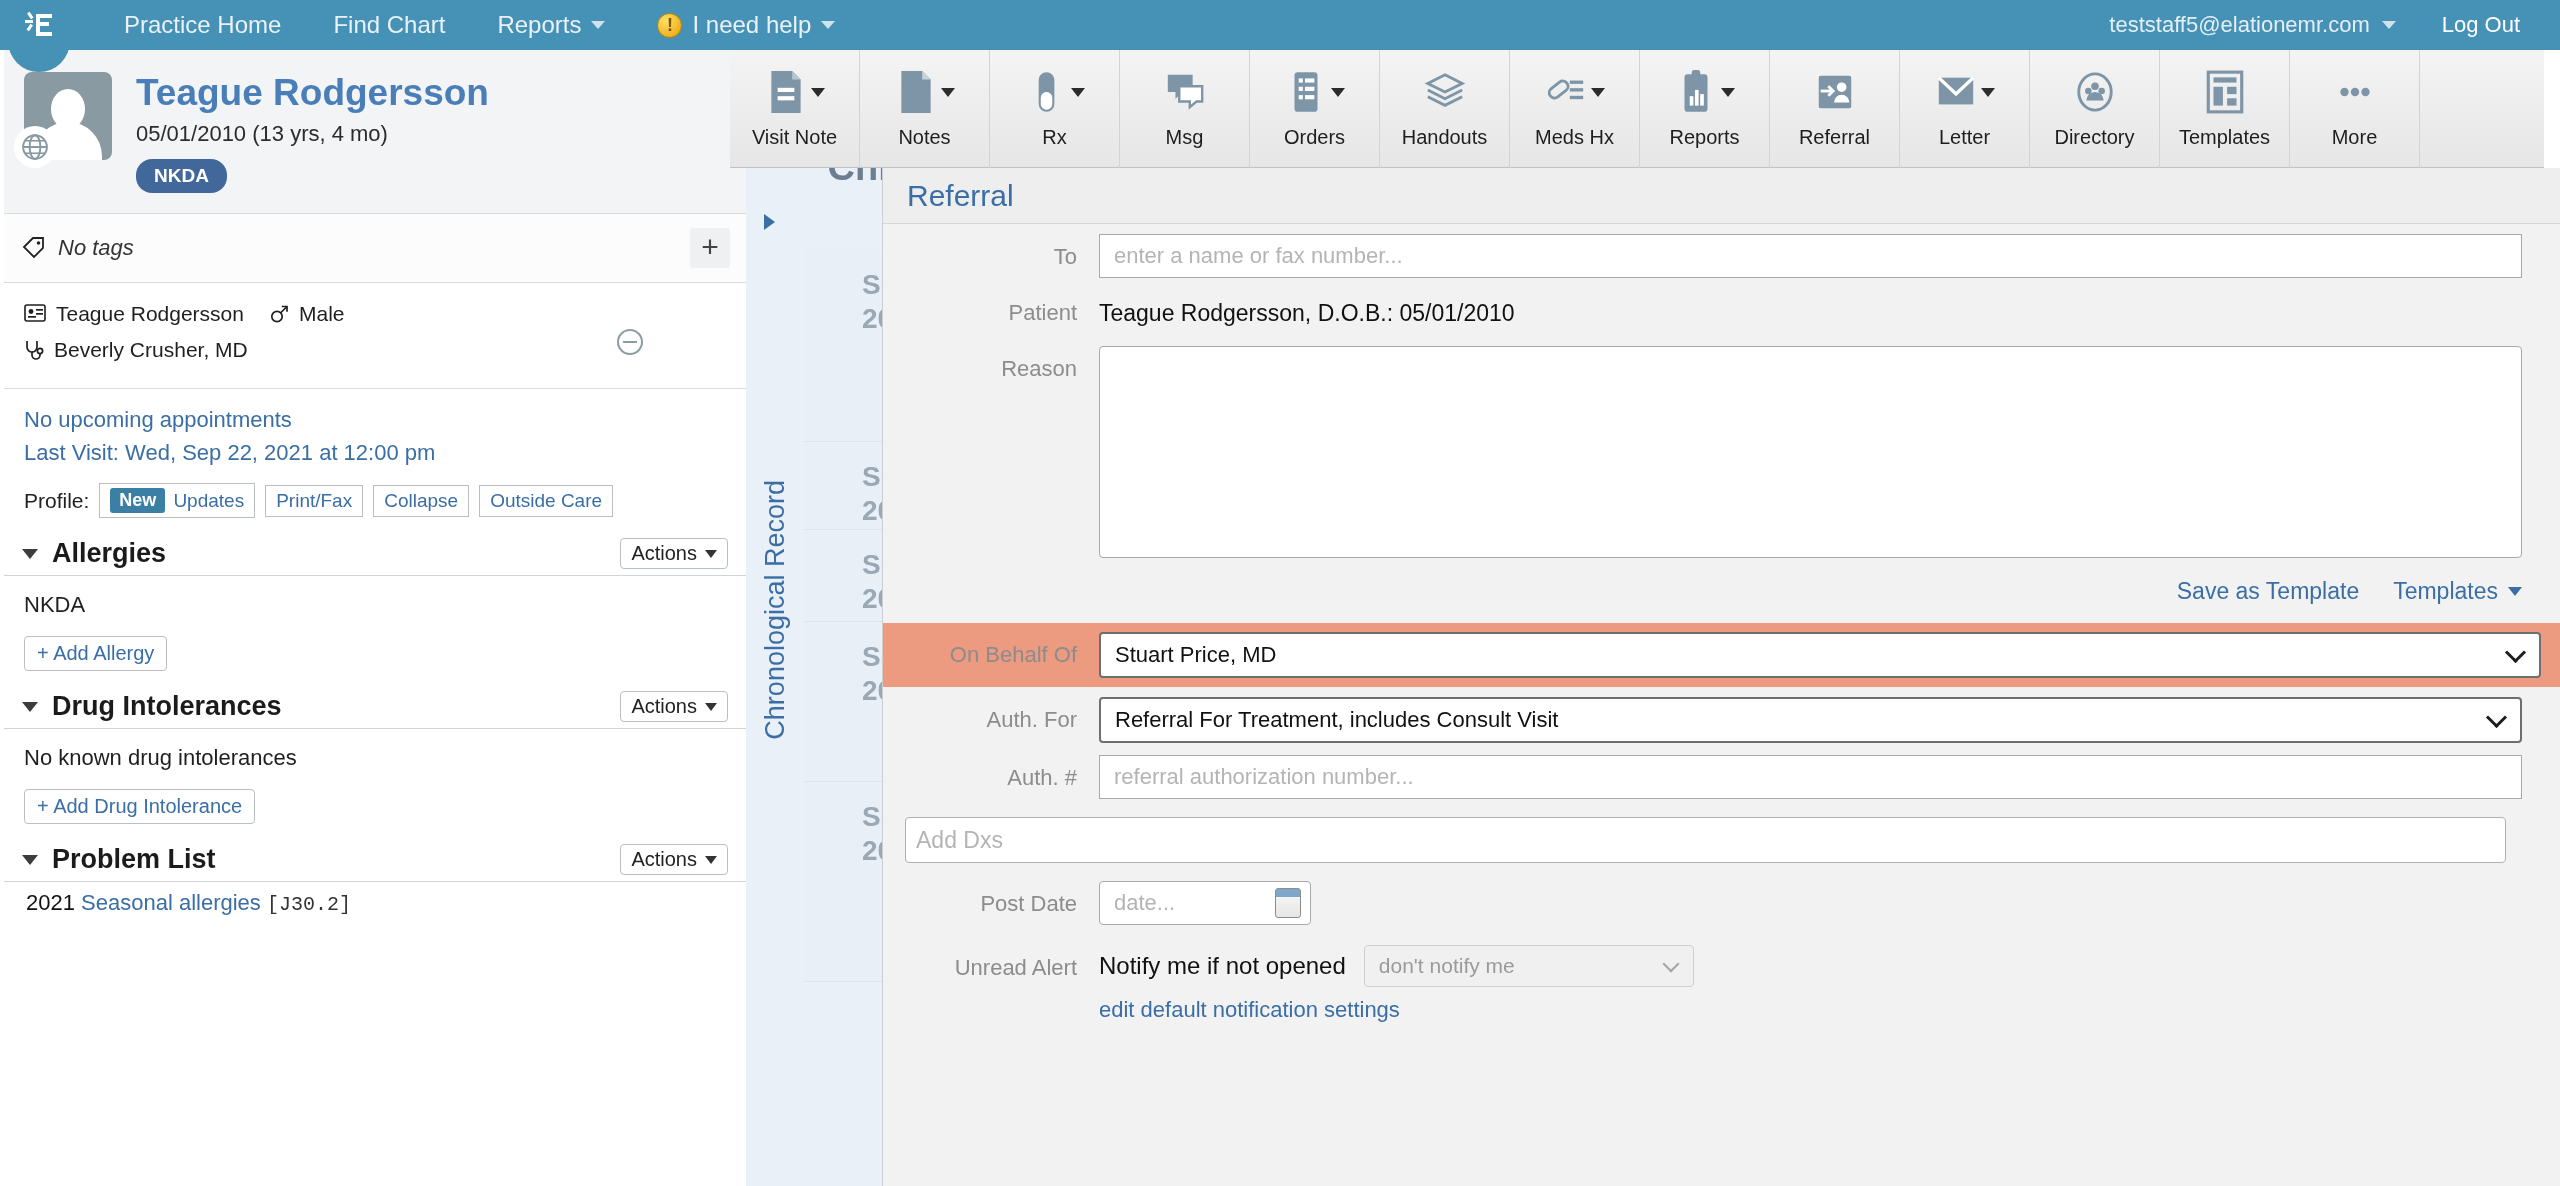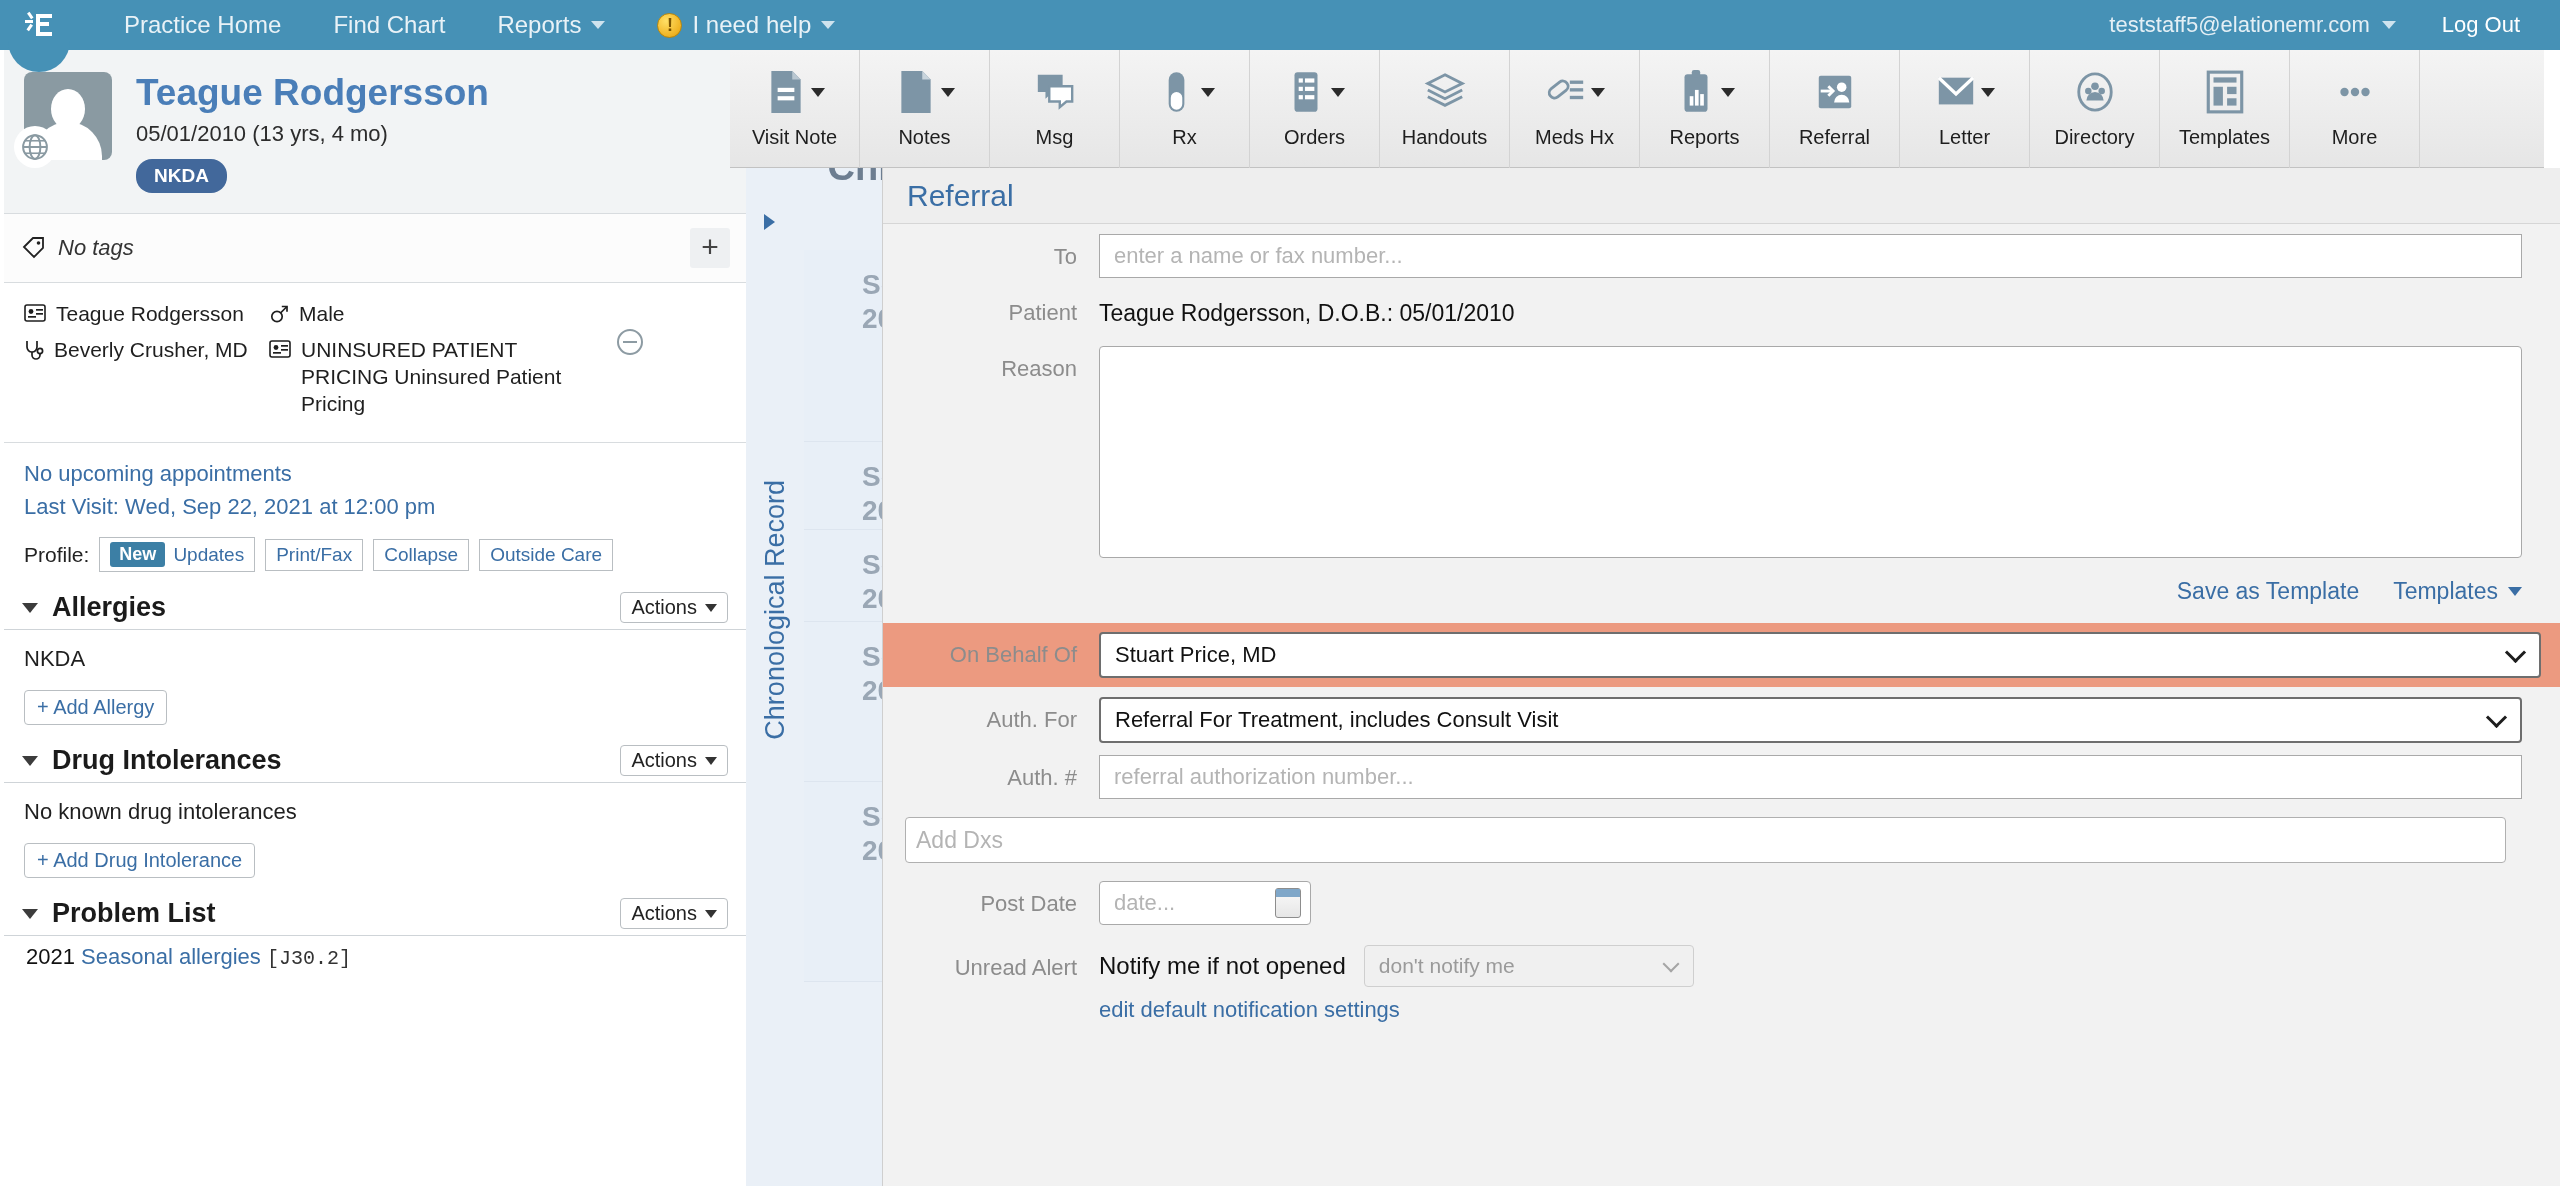--- a/index.html
+++ b/index.html
@@ -425,30 +425,20 @@
     </div>
     <div class="demo-col c2">
       <div class="demo-line">
         <svg width="20" height="20" viewBox="0 0 20 20">
           <circle cx="8" cy="12.5" r="5.2" fill="none" stroke="#1f1f1f" stroke-width="1.7"></circle>
           <line x1="11.5" y1="9" x2="18" y2="2.5" stroke="#1f1f1f" stroke-width="1.7"></line>
           <polyline points="12.8,2.5 18,2.5 18,7.7" fill="none" stroke="#1f1f1f" stroke-width="1.7"></polyline>
         </svg>
         <span>Male</span>
       </div>
-      <div class="demo-line">
-        <svg width="22" height="18" viewBox="0 0 22 18">
-          <rect x="1" y="1" width="20" height="16" rx="2" fill="none" stroke="#1f1f1f" stroke-width="1.6"></rect>
-          <circle cx="7" cy="7.5" r="2.4" fill="#1f1f1f"></circle>
-          <rect x="12" y="5" width="7" height="1.7" fill="#1f1f1f"></rect>
-          <rect x="12" y="9" width="7" height="1.7" fill="#1f1f1f"></rect>
-          <rect x="4" y="12" width="8" height="1.7" fill="#1f1f1f"></rect>
-        </svg>
-        <span>UNINSURED PATIENT PRICING Uninsured Patient Pricing</span>
-      </div>
       <div class="minus-circle"></div>
     </div>
   </div>
 
   <div class="appt-block">
     <span class="appt-link">No upcoming appointments</span>
     <span class="appt-link">Last Visit: Wed, Sep 22, 2021 at 12:00 pm</span>
   </div>
 
   <div class="profile-row">
@@ -572,37 +562,37 @@
         <path d="M4 2 h20 l8 8 v32 h-28 z" fill="#7d95a6"></path>
         <path d="M24 2 l8 8 h-8 z" fill="#c8d4dc"></path>
       </svg>
       <i class="tb-caret"></i>
     </div>
     <div class="tb-label">Notes</div>
   </div>
 
   <div class="tb-item">
     <div class="tb-icon-row">
+      <svg class="tb-icon" viewBox="0 0 36 44">
+        <rect x="11" y="3" width="15" height="38" rx="7.5" fill="#7d95a6"></rect>
+        <rect x="13" y="22" width="11" height="17" rx="5.5" fill="#fff"></rect>
+      </svg>
+      <i class="tb-caret"></i>
+    </div>
+    <div class="tb-label">Rx</div>
+  </div>
+
+  <div class="tb-item">
+    <div class="tb-icon-row">
       <svg class="tb-icon" viewBox="0 0 44 44">
         <path d="M4 4 h26 v18 h-10 l-8 7 v-7 h-8 z" fill="#7d95a6"></path>
         <path d="M16 16 h24 v16 h-6 l-7 6 v-6 h-11 z" fill="#fff" stroke="#7d95a6" stroke-width="2.5"></path>
       </svg>
     </div>
     <div class="tb-label">Msg</div>
-  </div>
-
-  <div class="tb-item">
-    <div class="tb-icon-row">
-      <svg class="tb-icon" viewBox="0 0 36 44">
-        <rect x="11" y="3" width="15" height="38" rx="7.5" fill="#7d95a6"></rect>
-        <rect x="13" y="22" width="11" height="17" rx="5.5" fill="#fff"></rect>
-      </svg>
-      <i class="tb-caret"></i>
-    </div>
-    <div class="tb-label">Rx</div>
   </div>
 
   <div class="tb-item">
     <div class="tb-icon-row">
       <svg class="tb-icon" viewBox="0 0 36 44">
         <rect x="7" y="3" width="22" height="38" rx="3" fill="#7d95a6"></rect>
         <rect x="11" y="9" width="4" height="4" fill="#fff"></rect>
         <rect x="17" y="9" width="9" height="4" fill="#fff"></rect>
         <rect x="11" y="17" width="4" height="4" fill="#fff"></rect>
         <rect x="17" y="17" width="9" height="4" fill="#fff"></rect>

